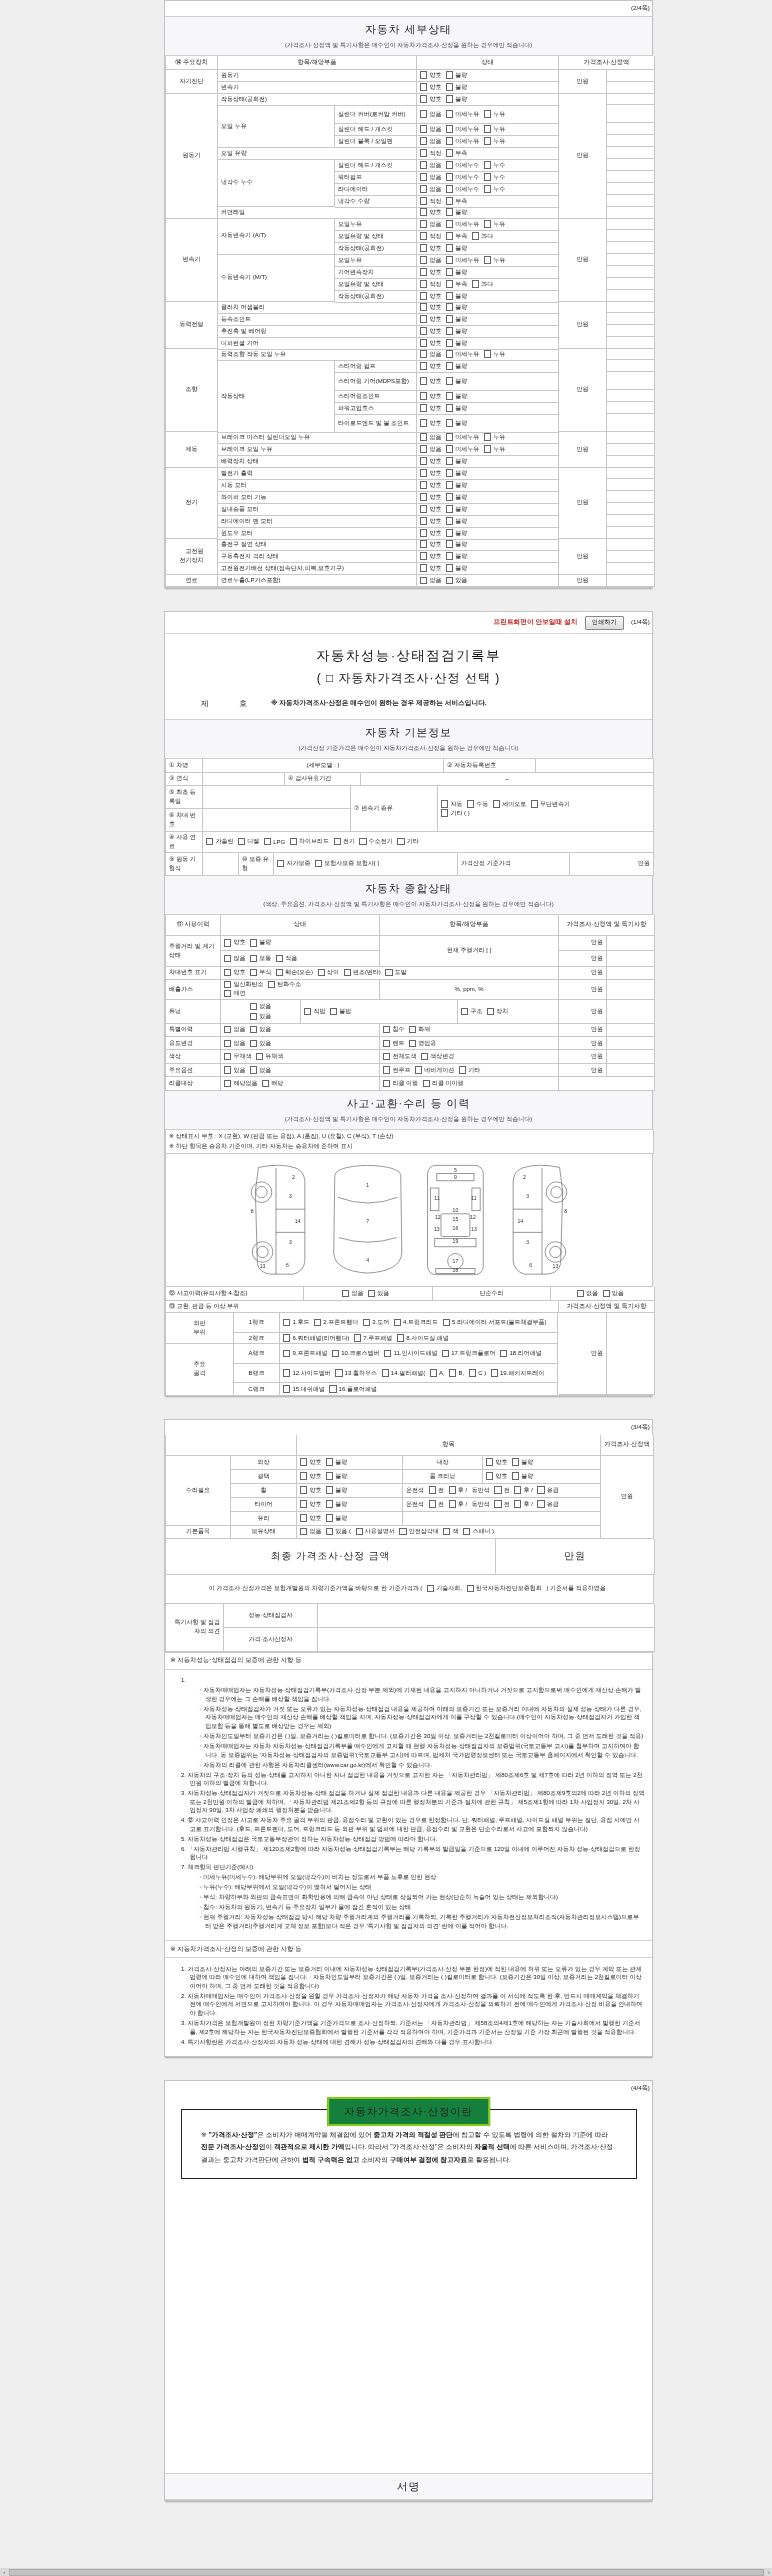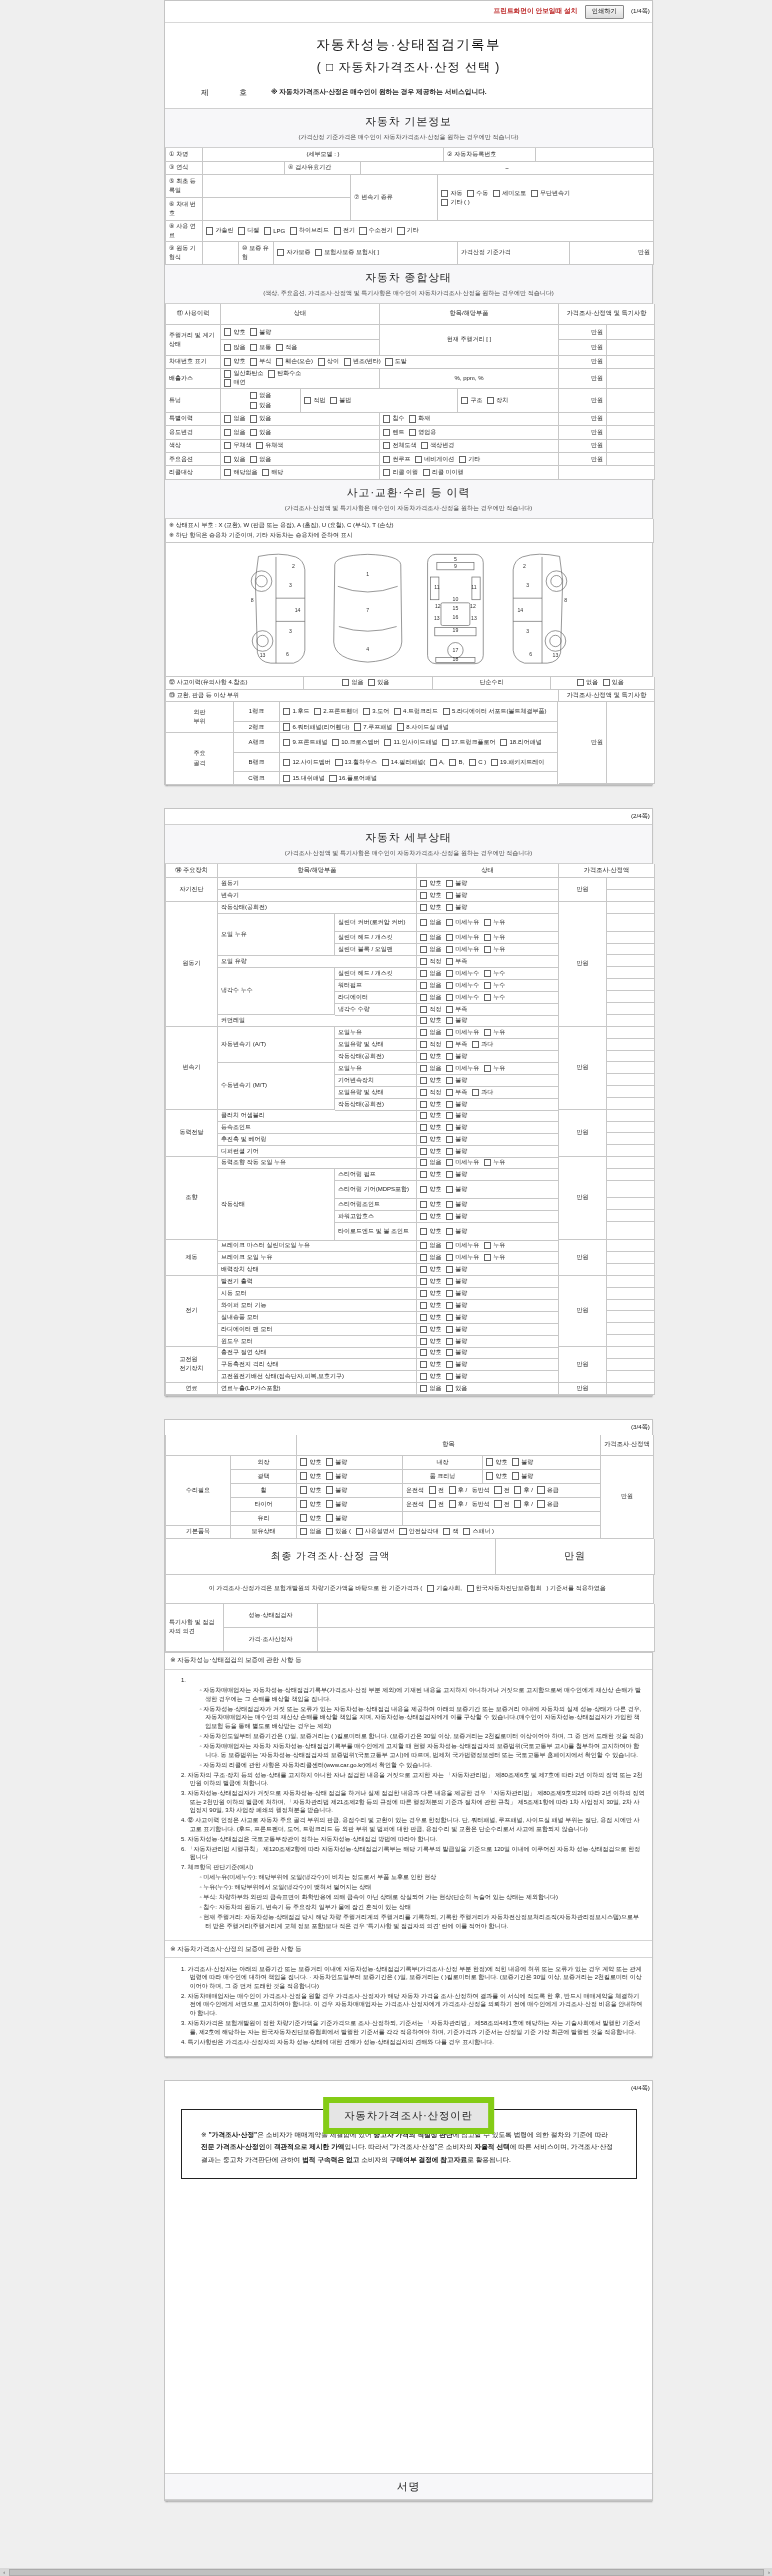--- a/index.html
+++ b/index.html
@@ -20,53 +20,600 @@
   .t3 .svc{margin-left:24px;font-size:6.7px;font-weight:bold}
   .band{background:#f7f7f9;border-top:0.5px solid #d0d0d0;border-bottom:0.5px solid #d0d0d0;text-align:center;padding:6.2px 0 5.2px}
   .band .bt{font-size:10.8px;letter-spacing:1px;color:#222}
   .band .cap{font-size:6px;color:#444;margin-top:4.1px}
   .tbl{width:488px;border-left:0.5px solid #c8c8c8;background:#fff}
   .tbl.bt0{border-top:0}
   .trow{display:flex}
   .cell{border-right:0.5px solid #c8c8c8;border-bottom:0.5px solid #c8c8c8;box-sizing:border-box;
         display:flex;align-items:center;align-content:center;padding:1px 3.1px;font-size:6px;color:#222;flex-wrap:wrap;overflow:hidden;flex:none}
   .stk{display:flex;flex-direction:column;flex:none}
-  .al-c{justify-content:center;text-align:left}
+  .al-c{justify-content:center;text-align:right}
   .al-r{justify-content:flex-end;text-align:right}
   .vert{flex-direction:column;align-items:flex-start;justify-content:center}
   .vert .opt{margin:0.5px 0}
   .opt{display:inline-flex;align-items:center;margin-right:4.6px;white-space:nowrap}
   .cb{width:5.2px;height:5.2px;border:0.8px solid #666;margin-right:2.1px;flex:none;display:inline-flex;
       align-items:center;justify-content:center;font-size:4.6px;line-height:4.6px;background:#fff;color:#111}
   .brk{flex-basis:100%;height:0}
   .pre{white-space:pre-line;line-height:1.55}
   .big{font-size:9.8px;letter-spacing:1px}
   .hd{font-size:6.2px}
   .diag-row{border-left:0.5px solid #c8c8c8;border-right:0.5px solid #c8c8c8;border-bottom:0.5px solid #c8c8c8;
             width:488px;box-sizing:border-box;display:flex;justify-content:center;padding:6.2px 0}
   .cl-box{border-top:0.5px solid #c8c8c8}
   .cl-head{border-bottom:0.5px solid #d5d5d5;border-top:0.5px solid #d5d5d5;padding:3.6px 5.2px;font-size:6.4px}
   .cl-list{padding:5.2px 7.2px 8.2px}
   .cl-item{font-size:6px;line-height:1.42;color:#222;margin:1.5px 0}
   .cl-item.lv1{padding-left:17.5px;text-indent:-8.8px}
   .cl-item.lv2{padding-left:33px;text-indent:-5.7px}
   .infobox{margin:13.4px 15.5px 0;border:1px solid #222;position:relative;padding:19.6px 19.6px 12.4px}
-  .infobox .tab{position:absolute;top:-12.4px;left:50%;transform:translateX(-50%);background:#e5e5e5;border:6px solid #84cc16;
+  .infobox .tab{position:absolute;top:-12.4px;left:50%;transform:translateX(-50%);background:#15803d;border:2px solid #84cc16;
                 padding:5.2px 15.5px;font-size:10.3px;letter-spacing:1px;white-space:nowrap}
   .infobox .para{font-size:6.7px;line-height:1.8;color:#111}
   .bold{font-weight:bold}
   .photo-area{height:294px;background:#fff}
   .hscroll{position:absolute;left:0;bottom:0;width:773px;height:7.7px;background:#d9d9d9;display:flex;align-items:center}
   .hs-arrow{width:8.2px;text-align:center;font-size:5.7px;color:#555;flex:none}
   .hs-thumb{flex:1;height:6.7px;background:#c0c0c0;border:0.5px solid #ababab;box-sizing:border-box;margin:0 0.5px}
 </style>
 </head>
 <body>
 
 <div class="doc">
+
+  <div class="page">
+    <div class="pgmark-strip">(2/4쪽)</div>
+    <div class="band">
+      <div class="bt">자동차 세부상태</div>
+      <div class="cap">(가격조사·산정액 및 특기사항은 매수인이 자동차가격조사·산정을 원하는 경우에만 적습니다)</div>
+    </div>
+    <div class="bt0 tbl">
+        <div class="trow" style="height: 13.4px;">
+          <div class="cell hd al-c" style="width: 52px;">⑭ 주요장치</div>
+          <div class="cell hd al-c" style="width: 199px;">항목/해당부품</div>
+          <div class="cell hd al-c" style="width: 142px;">상태</div>
+          <div class="cell hd al-c" style="width: 96px;">가격조사·산정액</div>
+        </div>
+        <div class="trow" style="height: 24px;">
+          <div class="cell al-c" style="width: 52px;">자기진단</div>
+          <div class="stk" style="width: 341px;">
+            <div class="trow" style="height: 12px;">
+              <div class="cell" style="width: 199px;">원동기</div>
+              <div class="cell" style="width: 142px;">
+                <div class="opt"><div class="cb"></div>양호</div>
+                <div class="opt"><div class="cb"></div>불량</div>
+              </div>
+            </div>
+            <div class="trow" style="height: 12px;">
+              <div class="cell" style="width: 199px;">변속기</div>
+              <div class="cell" style="width: 142px;">
+                <div class="opt"><div class="cb"></div>양호</div>
+                <div class="opt"><div class="cb"></div>불량</div>
+              </div>
+            </div>
+          </div>
+          <div class="cell al-c" style="width: 48px;">만원</div>
+          <div class="stk" style="width: 48px;">
+            <div class="trow" style="height: 12px;">
+              <div class="cell" style="width: 48px;"></div>
+            </div>
+            <div class="trow" style="height: 12px;">
+              <div class="cell" style="width: 48px;"></div>
+            </div>
+          </div>
+        </div>
+        <div class="trow" style="height: 125px;">
+          <div class="cell al-c" style="width: 52px;">원동기</div>
+          <div class="stk" style="width: 341px;">
+            <div class="trow" style="height: 12px;">
+              <div class="cell" style="width: 199px;">작동상태(공회전)</div>
+              <div class="cell" style="width: 142px;">
+                <div class="opt"><div class="cb"></div>양호</div>
+                <div class="opt"><div class="cb"></div>불량</div>
+              </div>
+            </div>
+            <div class="trow" style="height: 42px;">
+              <div class="cell" style="width: 117px;">오일 누유</div>
+              <div class="stk" style="width: 224px;">
+                <div class="trow" style="height: 18px;">
+                  <div class="cell" style="width: 82px;">실린더 커버(로커암 커버)</div>
+                  <div class="cell" style="width: 142px;">
+                    <div class="opt"><div class="cb"></div>없음</div>
+                    <div class="opt"><div class="cb"></div>미세누유</div>
+                    <div class="opt"><div class="cb"></div>누유</div>
+                  </div>
+                </div>
+                <div class="trow" style="height: 12px;">
+                  <div class="cell" style="width: 82px;">실린더 헤드 / 개스킷</div>
+                  <div class="cell" style="width: 142px;">
+                    <div class="opt"><div class="cb"></div>없음</div>
+                    <div class="opt"><div class="cb"></div>미세누유</div>
+                    <div class="opt"><div class="cb"></div>누유</div>
+                  </div>
+                </div>
+                <div class="trow" style="height: 12px;">
+                  <div class="cell" style="width: 82px;">실린더 블록 / 오일팬</div>
+                  <div class="cell" style="width: 142px;">
+                    <div class="opt"><div class="cb"></div>없음</div>
+                    <div class="opt"><div class="cb"></div>미세누유</div>
+                    <div class="opt"><div class="cb"></div>누유</div>
+                  </div>
+                </div>
+              </div>
+            </div>
+            <div class="trow" style="height: 12px;">
+              <div class="cell" style="width: 199px;">오일 유량</div>
+              <div class="cell" style="width: 142px;">
+                <div class="opt"><div class="cb"></div>적정</div>
+                <div class="opt"><div class="cb"></div>부족</div>
+              </div>
+            </div>
+            <div class="trow" style="height: 47px;">
+              <div class="cell" style="width: 117px;">냉각수 누수</div>
+              <div class="stk" style="width: 224px;">
+                <div class="trow" style="height: 12px;">
+                  <div class="cell" style="width: 82px;">실린더 헤드 / 개스킷</div>
+                  <div class="cell" style="width: 142px;">
+                    <div class="opt"><div class="cb"></div>없음</div>
+                    <div class="opt"><div class="cb"></div>미세누수</div>
+                    <div class="opt"><div class="cb"></div>누수</div>
+                  </div>
+                </div>
+                <div class="trow" style="height: 12px;">
+                  <div class="cell" style="width: 82px;">워터펌프</div>
+                  <div class="cell" style="width: 142px;">
+                    <div class="opt"><div class="cb"></div>없음</div>
+                    <div class="opt"><div class="cb"></div>미세누수</div>
+                    <div class="opt"><div class="cb"></div>누수</div>
+                  </div>
+                </div>
+                <div class="trow" style="height: 12px;">
+                  <div class="cell" style="width: 82px;">라디에이터</div>
+                  <div class="cell" style="width: 142px;">
+                    <div class="opt"><div class="cb"></div>없음</div>
+                    <div class="opt"><div class="cb"></div>미세누수</div>
+                    <div class="opt"><div class="cb"></div>누수</div>
+                  </div>
+                </div>
+                <div class="trow" style="height: 12px;">
+                  <div class="cell" style="width: 82px;">냉각수 수량</div>
+                  <div class="cell" style="width: 142px;">
+                    <div class="opt"><div class="cb"></div>적정</div>
+                    <div class="opt"><div class="cb"></div>부족</div>
+                  </div>
+                </div>
+              </div>
+            </div>
+            <div class="trow" style="height: 12px;">
+              <div class="cell" style="width: 199px;">커먼레일</div>
+              <div class="cell" style="width: 142px;">
+                <div class="opt"><div class="cb"></div>양호</div>
+                <div class="opt"><div class="cb"></div>불량</div>
+              </div>
+            </div>
+          </div>
+          <div class="cell al-c" style="width: 48px;">만원</div>
+          <div class="stk" style="width: 48px;">
+            <div class="trow" style="height: 12px;">
+              <div class="cell" style="width: 48px;"></div>
+            </div>
+            <div class="trow" style="height: 18px;">
+              <div class="cell" style="width: 48px;"></div>
+            </div>
+            <div class="trow" style="height: 12px;">
+              <div class="cell" style="width: 48px;"></div>
+            </div>
+            <div class="trow" style="height: 12px;">
+              <div class="cell" style="width: 48px;"></div>
+            </div>
+            <div class="trow" style="height: 12px;">
+              <div class="cell" style="width: 48px;"></div>
+            </div>
+            <div class="trow" style="height: 12px;">
+              <div class="cell" style="width: 48px;"></div>
+            </div>
+            <div class="trow" style="height: 12px;">
+              <div class="cell" style="width: 48px;"></div>
+            </div>
+            <div class="trow" style="height: 12px;">
+              <div class="cell" style="width: 48px;"></div>
+            </div>
+            <div class="trow" style="height: 12px;">
+              <div class="cell" style="width: 48px;"></div>
+            </div>
+            <div class="trow" style="height: 12px;">
+              <div class="cell" style="width: 48px;"></div>
+            </div>
+          </div>
+        </div>
+        <div class="trow" style="height: 83px;">
+          <div class="cell al-c" style="width: 52px;">변속기</div>
+          <div class="stk" style="width: 341px;">
+            <div class="trow" style="height: 36px;">
+              <div class="cell pre" style="width: 117px;">자동변속기 (A/T)</div>
+              <div class="stk" style="width: 224px;">
+                <div class="trow" style="height: 12px;">
+                  <div class="cell" style="width: 82px;">오일누유</div>
+                  <div class="cell" style="width: 142px;">
+                    <div class="opt"><div class="cb"></div>없음</div>
+                    <div class="opt"><div class="cb"></div>미세누유</div>
+                    <div class="opt"><div class="cb"></div>누유</div>
+                  </div>
+                </div>
+                <div class="trow" style="height: 12px;">
+                  <div class="cell" style="width: 82px;">오일유량 및 상태</div>
+                  <div class="cell" style="width: 142px;">
+                    <div class="opt"><div class="cb"></div>적정</div>
+                    <div class="opt"><div class="cb"></div>부족</div>
+                    <div class="opt"><div class="cb"></div>과다</div>
+                  </div>
+                </div>
+                <div class="trow" style="height: 12px;">
+                  <div class="cell" style="width: 82px;">작동상태(공회전)</div>
+                  <div class="cell" style="width: 142px;">
+                    <div class="opt"><div class="cb"></div>양호</div>
+                    <div class="opt"><div class="cb"></div>불량</div>
+                  </div>
+                </div>
+              </div>
+            </div>
+            <div class="trow" style="height: 47px;">
+              <div class="cell pre" style="width: 117px;">수동변속기 (M/T)</div>
+              <div class="stk" style="width: 224px;">
+                <div class="trow" style="height: 12px;">
+                  <div class="cell" style="width: 82px;">오일누유</div>
+                  <div class="cell" style="width: 142px;">
+                    <div class="opt"><div class="cb"></div>없음</div>
+                    <div class="opt"><div class="cb"></div>미세누유</div>
+                    <div class="opt"><div class="cb"></div>누유</div>
+                  </div>
+                </div>
+                <div class="trow" style="height: 12px;">
+                  <div class="cell" style="width: 82px;">기어변속장치</div>
+                  <div class="cell" style="width: 142px;">
+                    <div class="opt"><div class="cb"></div>양호</div>
+                    <div class="opt"><div class="cb"></div>불량</div>
+                  </div>
+                </div>
+                <div class="trow" style="height: 12px;">
+                  <div class="cell" style="width: 82px;">오일유량 및 상태</div>
+                  <div class="cell" style="width: 142px;">
+                    <div class="opt"><div class="cb"></div>적정</div>
+                    <div class="opt"><div class="cb"></div>부족</div>
+                    <div class="opt"><div class="cb"></div>과다</div>
+                  </div>
+                </div>
+                <div class="trow" style="height: 12px;">
+                  <div class="cell" style="width: 82px;">작동상태(공회전)</div>
+                  <div class="cell" style="width: 142px;">
+                    <div class="opt"><div class="cb"></div>양호</div>
+                    <div class="opt"><div class="cb"></div>불량</div>
+                  </div>
+                </div>
+              </div>
+            </div>
+          </div>
+          <div class="cell al-c" style="width: 48px;">만원</div>
+          <div class="stk" style="width: 48px;">
+            <div class="trow" style="height: 12px;">
+              <div class="cell" style="width: 48px;"></div>
+            </div>
+            <div class="trow" style="height: 12px;">
+              <div class="cell" style="width: 48px;"></div>
+            </div>
+            <div class="trow" style="height: 12px;">
+              <div class="cell" style="width: 48px;"></div>
+            </div>
+            <div class="trow" style="height: 12px;">
+              <div class="cell" style="width: 48px;"></div>
+            </div>
+            <div class="trow" style="height: 12px;">
+              <div class="cell" style="width: 48px;"></div>
+            </div>
+            <div class="trow" style="height: 12px;">
+              <div class="cell" style="width: 48px;"></div>
+            </div>
+            <div class="trow" style="height: 12px;">
+              <div class="cell" style="width: 48px;"></div>
+            </div>
+          </div>
+        </div>
+        <div class="trow" style="height: 47px;">
+          <div class="cell al-c" style="width: 52px;">동력전달</div>
+          <div class="stk" style="width: 341px;">
+            <div class="trow" style="height: 12px;">
+              <div class="cell" style="width: 199px;">클러치 어셈블리</div>
+              <div class="cell" style="width: 142px;">
+                <div class="opt"><div class="cb"></div>양호</div>
+                <div class="opt"><div class="cb"></div>불량</div>
+              </div>
+            </div>
+            <div class="trow" style="height: 12px;">
+              <div class="cell" style="width: 199px;">등속조인트</div>
+              <div class="cell" style="width: 142px;">
+                <div class="opt"><div class="cb"></div>양호</div>
+                <div class="opt"><div class="cb"></div>불량</div>
+              </div>
+            </div>
+            <div class="trow" style="height: 12px;">
+              <div class="cell" style="width: 199px;">추진축 및 베어링</div>
+              <div class="cell" style="width: 142px;">
+                <div class="opt"><div class="cb"></div>양호</div>
+                <div class="opt"><div class="cb"></div>불량</div>
+              </div>
+            </div>
+            <div class="trow" style="height: 12px;">
+              <div class="cell" style="width: 199px;">디퍼런셜 기어</div>
+              <div class="cell" style="width: 142px;">
+                <div class="opt"><div class="cb"></div>양호</div>
+                <div class="opt"><div class="cb"></div>불량</div>
+              </div>
+            </div>
+          </div>
+          <div class="cell al-c" style="width: 48px;">만원</div>
+          <div class="stk" style="width: 48px;">
+            <div class="trow" style="height: 12px;">
+              <div class="cell" style="width: 48px;"></div>
+            </div>
+            <div class="trow" style="height: 12px;">
+              <div class="cell" style="width: 48px;"></div>
+            </div>
+            <div class="trow" style="height: 12px;">
+              <div class="cell" style="width: 48px;"></div>
+            </div>
+            <div class="trow" style="height: 12px;">
+              <div class="cell" style="width: 48px;"></div>
+            </div>
+          </div>
+        </div>
+        <div class="trow" style="height: 83px;">
+          <div class="cell al-c" style="width: 52px;">조향</div>
+          <div class="stk" style="width: 341px;">
+            <div class="trow" style="height: 12px;">
+              <div class="cell" style="width: 199px;">동력조향 작동 오일 누유</div>
+              <div class="cell" style="width: 142px;">
+                <div class="opt"><div class="cb"></div>없음</div>
+                <div class="opt"><div class="cb"></div>미세누유</div>
+                <div class="opt"><div class="cb"></div>누유</div>
+              </div>
+            </div>
+            <div class="trow" style="height: 72px;">
+              <div class="cell" style="width: 117px;">작동상태</div>
+              <div class="stk" style="width: 224px;">
+                <div class="trow" style="height: 12px;">
+                  <div class="cell" style="width: 82px;">스티어링 펌프</div>
+                  <div class="cell" style="width: 142px;">
+                    <div class="opt"><div class="cb"></div>양호</div>
+                    <div class="opt"><div class="cb"></div>불량</div>
+                  </div>
+                </div>
+                <div class="trow" style="height: 18px;">
+                  <div class="cell" style="width: 82px;">스티어링 기어(MDPS포함)</div>
+                  <div class="cell" style="width: 142px;">
+                    <div class="opt"><div class="cb"></div>양호</div>
+                    <div class="opt"><div class="cb"></div>불량</div>
+                  </div>
+                </div>
+                <div class="trow" style="height: 12px;">
+                  <div class="cell" style="width: 82px;">스티어링조인트</div>
+                  <div class="cell" style="width: 142px;">
+                    <div class="opt"><div class="cb"></div>양호</div>
+                    <div class="opt"><div class="cb"></div>불량</div>
+                  </div>
+                </div>
+                <div class="trow" style="height: 12px;">
+                  <div class="cell" style="width: 82px;">파워고압호스</div>
+                  <div class="cell" style="width: 142px;">
+                    <div class="opt"><div class="cb"></div>양호</div>
+                    <div class="opt"><div class="cb"></div>불량</div>
+                  </div>
+                </div>
+                <div class="trow" style="height: 18px;">
+                  <div class="cell" style="width: 82px;">타이로드엔드 및 볼 조인트</div>
+                  <div class="cell" style="width: 142px;">
+                    <div class="opt"><div class="cb"></div>양호</div>
+                    <div class="opt"><div class="cb"></div>불량</div>
+                  </div>
+                </div>
+              </div>
+            </div>
+          </div>
+          <div class="cell al-c" style="width: 48px;">만원</div>
+          <div class="stk" style="width: 48px;">
+            <div class="trow" style="height: 12px;">
+              <div class="cell" style="width: 48px;"></div>
+            </div>
+            <div class="trow" style="height: 12px;">
+              <div class="cell" style="width: 48px;"></div>
+            </div>
+            <div class="trow" style="height: 18px;">
+              <div class="cell" style="width: 48px;"></div>
+            </div>
+            <div class="trow" style="height: 12px;">
+              <div class="cell" style="width: 48px;"></div>
+            </div>
+            <div class="trow" style="height: 12px;">
+              <div class="cell" style="width: 48px;"></div>
+            </div>
+            <div class="trow" style="height: 18px;">
+              <div class="cell" style="width: 48px;"></div>
+            </div>
+          </div>
+        </div>
+        <div class="trow" style="height: 36px;">
+          <div class="cell al-c" style="width: 52px;">제동</div>
+          <div class="stk" style="width: 341px;">
+            <div class="trow" style="height: 12px;">
+              <div class="cell" style="width: 199px;">브레이크 마스터 실린더오일 누유</div>
+              <div class="cell" style="width: 142px;">
+                <div class="opt"><div class="cb"></div>없음</div>
+                <div class="opt"><div class="cb"></div>미세누유</div>
+                <div class="opt"><div class="cb"></div>누유</div>
+              </div>
+            </div>
+            <div class="trow" style="height: 12px;">
+              <div class="cell" style="width: 199px;">브레이크 오일 누유</div>
+              <div class="cell" style="width: 142px;">
+                <div class="opt"><div class="cb"></div>없음</div>
+                <div class="opt"><div class="cb"></div>미세누유</div>
+                <div class="opt"><div class="cb"></div>누유</div>
+              </div>
+            </div>
+            <div class="trow" style="height: 12px;">
+              <div class="cell" style="width: 199px;">배력장치 상태</div>
+              <div class="cell" style="width: 142px;">
+                <div class="opt"><div class="cb"></div>양호</div>
+                <div class="opt"><div class="cb"></div>불량</div>
+              </div>
+            </div>
+          </div>
+          <div class="cell al-c" style="width: 48px;">만원</div>
+          <div class="stk" style="width: 48px;">
+            <div class="trow" style="height: 12px;">
+              <div class="cell" style="width: 48px;"></div>
+            </div>
+            <div class="trow" style="height: 12px;">
+              <div class="cell" style="width: 48px;"></div>
+            </div>
+            <div class="trow" style="height: 12px;">
+              <div class="cell" style="width: 48px;"></div>
+            </div>
+          </div>
+        </div>
+        <div class="trow" style="height: 71px;">
+          <div class="cell al-c" style="width: 52px;">전기</div>
+          <div class="stk" style="width: 341px;">
+            <div class="trow" style="height: 12px;">
+              <div class="cell" style="width: 199px;">발전기 출력</div>
+              <div class="cell" style="width: 142px;">
+                <div class="opt"><div class="cb"></div>양호</div>
+                <div class="opt"><div class="cb"></div>불량</div>
+              </div>
+            </div>
+            <div class="trow" style="height: 12px;">
+              <div class="cell" style="width: 199px;">시동 모터</div>
+              <div class="cell" style="width: 142px;">
+                <div class="opt"><div class="cb"></div>양호</div>
+                <div class="opt"><div class="cb"></div>불량</div>
+              </div>
+            </div>
+            <div class="trow" style="height: 12px;">
+              <div class="cell" style="width: 199px;">와이퍼 모터 기능</div>
+              <div class="cell" style="width: 142px;">
+                <div class="opt"><div class="cb"></div>양호</div>
+                <div class="opt"><div class="cb"></div>불량</div>
+              </div>
+            </div>
+            <div class="trow" style="height: 12px;">
+              <div class="cell" style="width: 199px;">실내송풍 모터</div>
+              <div class="cell" style="width: 142px;">
+                <div class="opt"><div class="cb"></div>양호</div>
+                <div class="opt"><div class="cb"></div>불량</div>
+              </div>
+            </div>
+            <div class="trow" style="height: 12px;">
+              <div class="cell" style="width: 199px;">라디에이터 팬 모터</div>
+              <div class="cell" style="width: 142px;">
+                <div class="opt"><div class="cb"></div>양호</div>
+                <div class="opt"><div class="cb"></div>불량</div>
+              </div>
+            </div>
+            <div class="trow" style="height: 12px;">
+              <div class="cell" style="width: 199px;">윈도우 모터</div>
+              <div class="cell" style="width: 142px;">
+                <div class="opt"><div class="cb"></div>양호</div>
+                <div class="opt"><div class="cb"></div>불량</div>
+              </div>
+            </div>
+          </div>
+          <div class="cell al-c" style="width: 48px;">만원</div>
+          <div class="stk" style="width: 48px;">
+            <div class="trow" style="height: 12px;">
+              <div class="cell" style="width: 48px;"></div>
+            </div>
+            <div class="trow" style="height: 12px;">
+              <div class="cell" style="width: 48px;"></div>
+            </div>
+            <div class="trow" style="height: 12px;">
+              <div class="cell" style="width: 48px;"></div>
+            </div>
+            <div class="trow" style="height: 12px;">
+              <div class="cell" style="width: 48px;"></div>
+            </div>
+            <div class="trow" style="height: 12px;">
+              <div class="cell" style="width: 48px;"></div>
+            </div>
+            <div class="trow" style="height: 12px;">
+              <div class="cell" style="width: 48px;"></div>
+            </div>
+          </div>
+        </div>
+        <div class="trow" style="height: 36px;">
+          <div class="cell pre al-c" style="width: 52px;">고전원
+전기장치</div>
+          <div class="stk" style="width: 341px;">
+            <div class="trow" style="height: 12px;">
+              <div class="cell" style="width: 199px;">충전구 절연 상태</div>
+              <div class="cell" style="width: 142px;">
+                <div class="opt"><div class="cb"></div>양호</div>
+                <div class="opt"><div class="cb"></div>불량</div>
+              </div>
+            </div>
+            <div class="trow" style="height: 12px;">
+              <div class="cell" style="width: 199px;">구동축전지 격리 상태</div>
+              <div class="cell" style="width: 142px;">
+                <div class="opt"><div class="cb"></div>양호</div>
+                <div class="opt"><div class="cb"></div>불량</div>
+              </div>
+            </div>
+            <div class="trow" style="height: 12px;">
+              <div class="cell" style="width: 199px;">고전원전기배선 상태(접속단자,피복,보호기구)</div>
+              <div class="cell" style="width: 142px;">
+                <div class="opt"><div class="cb"></div>양호</div>
+                <div class="opt"><div class="cb"></div>불량</div>
+              </div>
+            </div>
+          </div>
+          <div class="cell al-c" style="width: 48px;">만원</div>
+          <div class="stk" style="width: 48px;">
+            <div class="trow" style="height: 12px;">
+              <div class="cell" style="width: 48px;"></div>
+            </div>
+            <div class="trow" style="height: 12px;">
+              <div class="cell" style="width: 48px;"></div>
+            </div>
+            <div class="trow" style="height: 12px;">
+              <div class="cell" style="width: 48px;"></div>
+            </div>
+          </div>
+        </div>
+        <div class="trow" style="height: 12.4px;">
+          <div class="cell al-c" style="width: 52px;">연료</div>
+          <div class="stk" style="width: 341px;">
+            <div class="trow" style="height: 12.4px;">
+              <div class="cell" style="width: 199px;">연료누출(LP가스포함)</div>
+              <div class="cell" style="width: 142px;">
+                <div class="opt"><div class="cb"></div>없음</div>
+                <div class="opt"><div class="cb"></div>있음</div>
+              </div>
+            </div>
+          </div>
+          <div class="cell al-c" style="width: 48px;">만원</div>
+          <div class="stk" style="width: 48px;">
+            <div class="trow" style="height: 12.4px;">
+              <div class="cell" style="width: 48px;"></div>
+            </div>
+          </div>
+        </div>
+      </div>
+  </div>
 
   <div class="page">
     <div class="topbar">
       <span class="rednote">프린트화면이 안보일때 설치</span>
       <button class="printbtn">인쇄하기</button>
       <span class="pgmark">(1/4쪽)</span>
     </div>
     <div class="titlebox">
       <div class="t1">자동차성능·상태점검기록부</div>
       <div class="t2">( □ 자동차가격조사·산정 선택 )</div>
@@ -444,567 +991,20 @@
           <div class="stk" style="width: 48px;">
             <div class="trow" style="height: 82px;">
               <div class="cell" style="width: 48px;"></div>
             </div>
           </div>
         </div>
       </div>
   </div>
 
   <div class="page">
-    <div class="pgmark-strip">(2/4쪽)</div>
-    <div class="band">
-      <div class="bt">자동차 세부상태</div>
-      <div class="cap">(가격조사·산정액 및 특기사항은 매수인이 자동차가격조사·산정을 원하는 경우에만 적습니다)</div>
-    </div>
-    <div class="bt0 tbl">
-        <div class="trow" style="height: 13.4px;">
-          <div class="cell hd al-c" style="width: 52px;">⑭ 주요장치</div>
-          <div class="cell hd al-c" style="width: 199px;">항목/해당부품</div>
-          <div class="cell hd al-c" style="width: 142px;">상태</div>
-          <div class="cell hd al-c" style="width: 96px;">가격조사·산정액</div>
-        </div>
-        <div class="trow" style="height: 24px;">
-          <div class="cell al-c" style="width: 52px;">자기진단</div>
-          <div class="stk" style="width: 341px;">
-            <div class="trow" style="height: 12px;">
-              <div class="cell" style="width: 199px;">원동기</div>
-              <div class="cell" style="width: 142px;">
-                <div class="opt"><div class="cb"></div>양호</div>
-                <div class="opt"><div class="cb"></div>불량</div>
-              </div>
-            </div>
-            <div class="trow" style="height: 12px;">
-              <div class="cell" style="width: 199px;">변속기</div>
-              <div class="cell" style="width: 142px;">
-                <div class="opt"><div class="cb"></div>양호</div>
-                <div class="opt"><div class="cb"></div>불량</div>
-              </div>
-            </div>
-          </div>
-          <div class="cell al-c" style="width: 48px;">만원</div>
-          <div class="stk" style="width: 48px;">
-            <div class="trow" style="height: 12px;">
-              <div class="cell" style="width: 48px;"></div>
-            </div>
-            <div class="trow" style="height: 12px;">
-              <div class="cell" style="width: 48px;"></div>
-            </div>
-          </div>
-        </div>
-        <div class="trow" style="height: 125px;">
-          <div class="cell al-c" style="width: 52px;">원동기</div>
-          <div class="stk" style="width: 341px;">
-            <div class="trow" style="height: 12px;">
-              <div class="cell" style="width: 199px;">작동상태(공회전)</div>
-              <div class="cell" style="width: 142px;">
-                <div class="opt"><div class="cb"></div>양호</div>
-                <div class="opt"><div class="cb"></div>불량</div>
-              </div>
-            </div>
-            <div class="trow" style="height: 42px;">
-              <div class="cell" style="width: 117px;">오일 누유</div>
-              <div class="stk" style="width: 224px;">
-                <div class="trow" style="height: 18px;">
-                  <div class="cell" style="width: 82px;">실린더 커버(로커암 커버)</div>
-                  <div class="cell" style="width: 142px;">
-                    <div class="opt"><div class="cb"></div>없음</div>
-                    <div class="opt"><div class="cb"></div>미세누유</div>
-                    <div class="opt"><div class="cb"></div>누유</div>
-                  </div>
-                </div>
-                <div class="trow" style="height: 12px;">
-                  <div class="cell" style="width: 82px;">실린더 헤드 / 개스킷</div>
-                  <div class="cell" style="width: 142px;">
-                    <div class="opt"><div class="cb"></div>없음</div>
-                    <div class="opt"><div class="cb"></div>미세누유</div>
-                    <div class="opt"><div class="cb"></div>누유</div>
-                  </div>
-                </div>
-                <div class="trow" style="height: 12px;">
-                  <div class="cell" style="width: 82px;">실린더 블록 / 오일팬</div>
-                  <div class="cell" style="width: 142px;">
-                    <div class="opt"><div class="cb"></div>없음</div>
-                    <div class="opt"><div class="cb"></div>미세누유</div>
-                    <div class="opt"><div class="cb"></div>누유</div>
-                  </div>
-                </div>
-              </div>
-            </div>
-            <div class="trow" style="height: 12px;">
-              <div class="cell" style="width: 199px;">오일 유량</div>
-              <div class="cell" style="width: 142px;">
-                <div class="opt"><div class="cb"></div>적정</div>
-                <div class="opt"><div class="cb"></div>부족</div>
-              </div>
-            </div>
-            <div class="trow" style="height: 47px;">
-              <div class="cell" style="width: 117px;">냉각수 누수</div>
-              <div class="stk" style="width: 224px;">
-                <div class="trow" style="height: 12px;">
-                  <div class="cell" style="width: 82px;">실린더 헤드 / 개스킷</div>
-                  <div class="cell" style="width: 142px;">
-                    <div class="opt"><div class="cb"></div>없음</div>
-                    <div class="opt"><div class="cb"></div>미세누수</div>
-                    <div class="opt"><div class="cb"></div>누수</div>
-                  </div>
-                </div>
-                <div class="trow" style="height: 12px;">
-                  <div class="cell" style="width: 82px;">워터펌프</div>
-                  <div class="cell" style="width: 142px;">
-                    <div class="opt"><div class="cb"></div>없음</div>
-                    <div class="opt"><div class="cb"></div>미세누수</div>
-                    <div class="opt"><div class="cb"></div>누수</div>
-                  </div>
-                </div>
-                <div class="trow" style="height: 12px;">
-                  <div class="cell" style="width: 82px;">라디에이터</div>
-                  <div class="cell" style="width: 142px;">
-                    <div class="opt"><div class="cb"></div>없음</div>
-                    <div class="opt"><div class="cb"></div>미세누수</div>
-                    <div class="opt"><div class="cb"></div>누수</div>
-                  </div>
-                </div>
-                <div class="trow" style="height: 12px;">
-                  <div class="cell" style="width: 82px;">냉각수 수량</div>
-                  <div class="cell" style="width: 142px;">
-                    <div class="opt"><div class="cb"></div>적정</div>
-                    <div class="opt"><div class="cb"></div>부족</div>
-                  </div>
-                </div>
-              </div>
-            </div>
-            <div class="trow" style="height: 12px;">
-              <div class="cell" style="width: 199px;">커먼레일</div>
-              <div class="cell" style="width: 142px;">
-                <div class="opt"><div class="cb"></div>양호</div>
-                <div class="opt"><div class="cb"></div>불량</div>
-              </div>
-            </div>
-          </div>
-          <div class="cell al-c" style="width: 48px;">만원</div>
-          <div class="stk" style="width: 48px;">
-            <div class="trow" style="height: 12px;">
-              <div class="cell" style="width: 48px;"></div>
-            </div>
-            <div class="trow" style="height: 18px;">
-              <div class="cell" style="width: 48px;"></div>
-            </div>
-            <div class="trow" style="height: 12px;">
-              <div class="cell" style="width: 48px;"></div>
-            </div>
-            <div class="trow" style="height: 12px;">
-              <div class="cell" style="width: 48px;"></div>
-            </div>
-            <div class="trow" style="height: 12px;">
-              <div class="cell" style="width: 48px;"></div>
-            </div>
-            <div class="trow" style="height: 12px;">
-              <div class="cell" style="width: 48px;"></div>
-            </div>
-            <div class="trow" style="height: 12px;">
-              <div class="cell" style="width: 48px;"></div>
-            </div>
-            <div class="trow" style="height: 12px;">
-              <div class="cell" style="width: 48px;"></div>
-            </div>
-            <div class="trow" style="height: 12px;">
-              <div class="cell" style="width: 48px;"></div>
-            </div>
-            <div class="trow" style="height: 12px;">
-              <div class="cell" style="width: 48px;"></div>
-            </div>
-          </div>
-        </div>
-        <div class="trow" style="height: 83px;">
-          <div class="cell al-c" style="width: 52px;">변속기</div>
-          <div class="stk" style="width: 341px;">
-            <div class="trow" style="height: 36px;">
-              <div class="cell pre" style="width: 117px;">자동변속기 (A/T)</div>
-              <div class="stk" style="width: 224px;">
-                <div class="trow" style="height: 12px;">
-                  <div class="cell" style="width: 82px;">오일누유</div>
-                  <div class="cell" style="width: 142px;">
-                    <div class="opt"><div class="cb"></div>없음</div>
-                    <div class="opt"><div class="cb"></div>미세누유</div>
-                    <div class="opt"><div class="cb"></div>누유</div>
-                  </div>
-                </div>
-                <div class="trow" style="height: 12px;">
-                  <div class="cell" style="width: 82px;">오일유량 및 상태</div>
-                  <div class="cell" style="width: 142px;">
-                    <div class="opt"><div class="cb"></div>적정</div>
-                    <div class="opt"><div class="cb"></div>부족</div>
-                    <div class="opt"><div class="cb"></div>과다</div>
-                  </div>
-                </div>
-                <div class="trow" style="height: 12px;">
-                  <div class="cell" style="width: 82px;">작동상태(공회전)</div>
-                  <div class="cell" style="width: 142px;">
-                    <div class="opt"><div class="cb"></div>양호</div>
-                    <div class="opt"><div class="cb"></div>불량</div>
-                  </div>
-                </div>
-              </div>
-            </div>
-            <div class="trow" style="height: 47px;">
-              <div class="cell pre" style="width: 117px;">수동변속기 (M/T)</div>
-              <div class="stk" style="width: 224px;">
-                <div class="trow" style="height: 12px;">
-                  <div class="cell" style="width: 82px;">오일누유</div>
-                  <div class="cell" style="width: 142px;">
-                    <div class="opt"><div class="cb"></div>없음</div>
-                    <div class="opt"><div class="cb"></div>미세누유</div>
-                    <div class="opt"><div class="cb"></div>누유</div>
-                  </div>
-                </div>
-                <div class="trow" style="height: 12px;">
-                  <div class="cell" style="width: 82px;">기어변속장치</div>
-                  <div class="cell" style="width: 142px;">
-                    <div class="opt"><div class="cb"></div>양호</div>
-                    <div class="opt"><div class="cb"></div>불량</div>
-                  </div>
-                </div>
-                <div class="trow" style="height: 12px;">
-                  <div class="cell" style="width: 82px;">오일유량 및 상태</div>
-                  <div class="cell" style="width: 142px;">
-                    <div class="opt"><div class="cb"></div>적정</div>
-                    <div class="opt"><div class="cb"></div>부족</div>
-                    <div class="opt"><div class="cb"></div>과다</div>
-                  </div>
-                </div>
-                <div class="trow" style="height: 12px;">
-                  <div class="cell" style="width: 82px;">작동상태(공회전)</div>
-                  <div class="cell" style="width: 142px;">
-                    <div class="opt"><div class="cb"></div>양호</div>
-                    <div class="opt"><div class="cb"></div>불량</div>
-                  </div>
-                </div>
-              </div>
-            </div>
-          </div>
-          <div class="cell al-c" style="width: 48px;">만원</div>
-          <div class="stk" style="width: 48px;">
-            <div class="trow" style="height: 12px;">
-              <div class="cell" style="width: 48px;"></div>
-            </div>
-            <div class="trow" style="height: 12px;">
-              <div class="cell" style="width: 48px;"></div>
-            </div>
-            <div class="trow" style="height: 12px;">
-              <div class="cell" style="width: 48px;"></div>
-            </div>
-            <div class="trow" style="height: 12px;">
-              <div class="cell" style="width: 48px;"></div>
-            </div>
-            <div class="trow" style="height: 12px;">
-              <div class="cell" style="width: 48px;"></div>
-            </div>
-            <div class="trow" style="height: 12px;">
-              <div class="cell" style="width: 48px;"></div>
-            </div>
-            <div class="trow" style="height: 12px;">
-              <div class="cell" style="width: 48px;"></div>
-            </div>
-          </div>
-        </div>
-        <div class="trow" style="height: 47px;">
-          <div class="cell al-c" style="width: 52px;">동력전달</div>
-          <div class="stk" style="width: 341px;">
-            <div class="trow" style="height: 12px;">
-              <div class="cell" style="width: 199px;">클러치 어셈블리</div>
-              <div class="cell" style="width: 142px;">
-                <div class="opt"><div class="cb"></div>양호</div>
-                <div class="opt"><div class="cb"></div>불량</div>
-              </div>
-            </div>
-            <div class="trow" style="height: 12px;">
-              <div class="cell" style="width: 199px;">등속조인트</div>
-              <div class="cell" style="width: 142px;">
-                <div class="opt"><div class="cb"></div>양호</div>
-                <div class="opt"><div class="cb"></div>불량</div>
-              </div>
-            </div>
-            <div class="trow" style="height: 12px;">
-              <div class="cell" style="width: 199px;">추진축 및 베어링</div>
-              <div class="cell" style="width: 142px;">
-                <div class="opt"><div class="cb"></div>양호</div>
-                <div class="opt"><div class="cb"></div>불량</div>
-              </div>
-            </div>
-            <div class="trow" style="height: 12px;">
-              <div class="cell" style="width: 199px;">디퍼런셜 기어</div>
-              <div class="cell" style="width: 142px;">
-                <div class="opt"><div class="cb"></div>양호</div>
-                <div class="opt"><div class="cb"></div>불량</div>
-              </div>
-            </div>
-          </div>
-          <div class="cell al-c" style="width: 48px;">만원</div>
-          <div class="stk" style="width: 48px;">
-            <div class="trow" style="height: 12px;">
-              <div class="cell" style="width: 48px;"></div>
-            </div>
-            <div class="trow" style="height: 12px;">
-              <div class="cell" style="width: 48px;"></div>
-            </div>
-            <div class="trow" style="height: 12px;">
-              <div class="cell" style="width: 48px;"></div>
-            </div>
-            <div class="trow" style="height: 12px;">
-              <div class="cell" style="width: 48px;"></div>
-            </div>
-          </div>
-        </div>
-        <div class="trow" style="height: 83px;">
-          <div class="cell al-c" style="width: 52px;">조향</div>
-          <div class="stk" style="width: 341px;">
-            <div class="trow" style="height: 12px;">
-              <div class="cell" style="width: 199px;">동력조향 작동 오일 누유</div>
-              <div class="cell" style="width: 142px;">
-                <div class="opt"><div class="cb"></div>없음</div>
-                <div class="opt"><div class="cb"></div>미세누유</div>
-                <div class="opt"><div class="cb"></div>누유</div>
-              </div>
-            </div>
-            <div class="trow" style="height: 72px;">
-              <div class="cell" style="width: 117px;">작동상태</div>
-              <div class="stk" style="width: 224px;">
-                <div class="trow" style="height: 12px;">
-                  <div class="cell" style="width: 82px;">스티어링 펌프</div>
-                  <div class="cell" style="width: 142px;">
-                    <div class="opt"><div class="cb"></div>양호</div>
-                    <div class="opt"><div class="cb"></div>불량</div>
-                  </div>
-                </div>
-                <div class="trow" style="height: 18px;">
-                  <div class="cell" style="width: 82px;">스티어링 기어(MDPS포함)</div>
-                  <div class="cell" style="width: 142px;">
-                    <div class="opt"><div class="cb"></div>양호</div>
-                    <div class="opt"><div class="cb"></div>불량</div>
-                  </div>
-                </div>
-                <div class="trow" style="height: 12px;">
-                  <div class="cell" style="width: 82px;">스티어링조인트</div>
-                  <div class="cell" style="width: 142px;">
-                    <div class="opt"><div class="cb"></div>양호</div>
-                    <div class="opt"><div class="cb"></div>불량</div>
-                  </div>
-                </div>
-                <div class="trow" style="height: 12px;">
-                  <div class="cell" style="width: 82px;">파워고압호스</div>
-                  <div class="cell" style="width: 142px;">
-                    <div class="opt"><div class="cb"></div>양호</div>
-                    <div class="opt"><div class="cb"></div>불량</div>
-                  </div>
-                </div>
-                <div class="trow" style="height: 18px;">
-                  <div class="cell" style="width: 82px;">타이로드엔드 및 볼 조인트</div>
-                  <div class="cell" style="width: 142px;">
-                    <div class="opt"><div class="cb"></div>양호</div>
-                    <div class="opt"><div class="cb"></div>불량</div>
-                  </div>
-                </div>
-              </div>
-            </div>
-          </div>
-          <div class="cell al-c" style="width: 48px;">만원</div>
-          <div class="stk" style="width: 48px;">
-            <div class="trow" style="height: 12px;">
-              <div class="cell" style="width: 48px;"></div>
-            </div>
-            <div class="trow" style="height: 12px;">
-              <div class="cell" style="width: 48px;"></div>
-            </div>
-            <div class="trow" style="height: 18px;">
-              <div class="cell" style="width: 48px;"></div>
-            </div>
-            <div class="trow" style="height: 12px;">
-              <div class="cell" style="width: 48px;"></div>
-            </div>
-            <div class="trow" style="height: 12px;">
-              <div class="cell" style="width: 48px;"></div>
-            </div>
-            <div class="trow" style="height: 18px;">
-              <div class="cell" style="width: 48px;"></div>
-            </div>
-          </div>
-        </div>
-        <div class="trow" style="height: 36px;">
-          <div class="cell al-c" style="width: 52px;">제동</div>
-          <div class="stk" style="width: 341px;">
-            <div class="trow" style="height: 12px;">
-              <div class="cell" style="width: 199px;">브레이크 마스터 실린더오일 누유</div>
-              <div class="cell" style="width: 142px;">
-                <div class="opt"><div class="cb"></div>없음</div>
-                <div class="opt"><div class="cb"></div>미세누유</div>
-                <div class="opt"><div class="cb"></div>누유</div>
-              </div>
-            </div>
-            <div class="trow" style="height: 12px;">
-              <div class="cell" style="width: 199px;">브레이크 오일 누유</div>
-              <div class="cell" style="width: 142px;">
-                <div class="opt"><div class="cb"></div>없음</div>
-                <div class="opt"><div class="cb"></div>미세누유</div>
-                <div class="opt"><div class="cb"></div>누유</div>
-              </div>
-            </div>
-            <div class="trow" style="height: 12px;">
-              <div class="cell" style="width: 199px;">배력장치 상태</div>
-              <div class="cell" style="width: 142px;">
-                <div class="opt"><div class="cb"></div>양호</div>
-                <div class="opt"><div class="cb"></div>불량</div>
-              </div>
-            </div>
-          </div>
-          <div class="cell al-c" style="width: 48px;">만원</div>
-          <div class="stk" style="width: 48px;">
-            <div class="trow" style="height: 12px;">
-              <div class="cell" style="width: 48px;"></div>
-            </div>
-            <div class="trow" style="height: 12px;">
-              <div class="cell" style="width: 48px;"></div>
-            </div>
-            <div class="trow" style="height: 12px;">
-              <div class="cell" style="width: 48px;"></div>
-            </div>
-          </div>
-        </div>
-        <div class="trow" style="height: 71px;">
-          <div class="cell al-c" style="width: 52px;">전기</div>
-          <div class="stk" style="width: 341px;">
-            <div class="trow" style="height: 12px;">
-              <div class="cell" style="width: 199px;">발전기 출력</div>
-              <div class="cell" style="width: 142px;">
-                <div class="opt"><div class="cb"></div>양호</div>
-                <div class="opt"><div class="cb"></div>불량</div>
-              </div>
-            </div>
-            <div class="trow" style="height: 12px;">
-              <div class="cell" style="width: 199px;">시동 모터</div>
-              <div class="cell" style="width: 142px;">
-                <div class="opt"><div class="cb"></div>양호</div>
-                <div class="opt"><div class="cb"></div>불량</div>
-              </div>
-            </div>
-            <div class="trow" style="height: 12px;">
-              <div class="cell" style="width: 199px;">와이퍼 모터 기능</div>
-              <div class="cell" style="width: 142px;">
-                <div class="opt"><div class="cb"></div>양호</div>
-                <div class="opt"><div class="cb"></div>불량</div>
-              </div>
-            </div>
-            <div class="trow" style="height: 12px;">
-              <div class="cell" style="width: 199px;">실내송풍 모터</div>
-              <div class="cell" style="width: 142px;">
-                <div class="opt"><div class="cb"></div>양호</div>
-                <div class="opt"><div class="cb"></div>불량</div>
-              </div>
-            </div>
-            <div class="trow" style="height: 12px;">
-              <div class="cell" style="width: 199px;">라디에이터 팬 모터</div>
-              <div class="cell" style="width: 142px;">
-                <div class="opt"><div class="cb"></div>양호</div>
-                <div class="opt"><div class="cb"></div>불량</div>
-              </div>
-            </div>
-            <div class="trow" style="height: 12px;">
-              <div class="cell" style="width: 199px;">윈도우 모터</div>
-              <div class="cell" style="width: 142px;">
-                <div class="opt"><div class="cb"></div>양호</div>
-                <div class="opt"><div class="cb"></div>불량</div>
-              </div>
-            </div>
-          </div>
-          <div class="cell al-c" style="width: 48px;">만원</div>
-          <div class="stk" style="width: 48px;">
-            <div class="trow" style="height: 12px;">
-              <div class="cell" style="width: 48px;"></div>
-            </div>
-            <div class="trow" style="height: 12px;">
-              <div class="cell" style="width: 48px;"></div>
-            </div>
-            <div class="trow" style="height: 12px;">
-              <div class="cell" style="width: 48px;"></div>
-            </div>
-            <div class="trow" style="height: 12px;">
-              <div class="cell" style="width: 48px;"></div>
-            </div>
-            <div class="trow" style="height: 12px;">
-              <div class="cell" style="width: 48px;"></div>
-            </div>
-            <div class="trow" style="height: 12px;">
-              <div class="cell" style="width: 48px;"></div>
-            </div>
-          </div>
-        </div>
-        <div class="trow" style="height: 36px;">
-          <div class="cell pre al-c" style="width: 52px;">고전원
-전기장치</div>
-          <div class="stk" style="width: 341px;">
-            <div class="trow" style="height: 12px;">
-              <div class="cell" style="width: 199px;">충전구 절연 상태</div>
-              <div class="cell" style="width: 142px;">
-                <div class="opt"><div class="cb"></div>양호</div>
-                <div class="opt"><div class="cb"></div>불량</div>
-              </div>
-            </div>
-            <div class="trow" style="height: 12px;">
-              <div class="cell" style="width: 199px;">구동축전지 격리 상태</div>
-              <div class="cell" style="width: 142px;">
-                <div class="opt"><div class="cb"></div>양호</div>
-                <div class="opt"><div class="cb"></div>불량</div>
-              </div>
-            </div>
-            <div class="trow" style="height: 12px;">
-              <div class="cell" style="width: 199px;">고전원전기배선 상태(접속단자,피복,보호기구)</div>
-              <div class="cell" style="width: 142px;">
-                <div class="opt"><div class="cb"></div>양호</div>
-                <div class="opt"><div class="cb"></div>불량</div>
-              </div>
-            </div>
-          </div>
-          <div class="cell al-c" style="width: 48px;">만원</div>
-          <div class="stk" style="width: 48px;">
-            <div class="trow" style="height: 12px;">
-              <div class="cell" style="width: 48px;"></div>
-            </div>
-            <div class="trow" style="height: 12px;">
-              <div class="cell" style="width: 48px;"></div>
-            </div>
-            <div class="trow" style="height: 12px;">
-              <div class="cell" style="width: 48px;"></div>
-            </div>
-          </div>
-        </div>
-        <div class="trow" style="height: 12.4px;">
-          <div class="cell al-c" style="width: 52px;">연료</div>
-          <div class="stk" style="width: 341px;">
-            <div class="trow" style="height: 12.4px;">
-              <div class="cell" style="width: 199px;">연료누출(LP가스포함)</div>
-              <div class="cell" style="width: 142px;">
-                <div class="opt"><div class="cb"></div>없음</div>
-                <div class="opt"><div class="cb"></div>있음</div>
-              </div>
-            </div>
-          </div>
-          <div class="cell al-c" style="width: 48px;">만원</div>
-          <div class="stk" style="width: 48px;">
-            <div class="trow" style="height: 12.4px;">
-              <div class="cell" style="width: 48px;"></div>
-            </div>
-          </div>
-        </div>
-      </div>
-  </div>
-
-  <div class="page">
     <div class="pgmark-strip">(3/4쪽)</div>
     <div class="bt0 tbl">
         <div class="trow" style="height: 20.6px;">
           <div class="cell" style="width: 131px;"></div>
           <div class="cell hd al-c" style="width: 304px;">항목</div>
           <div class="cell hd al-c" style="width: 53px;">가격조사·산정액</div>
         </div>
         <div class="trow" style="height: 83px;">
           <div class="stk" style="width: 435px;">
             <div class="trow" style="height: 70px;">

